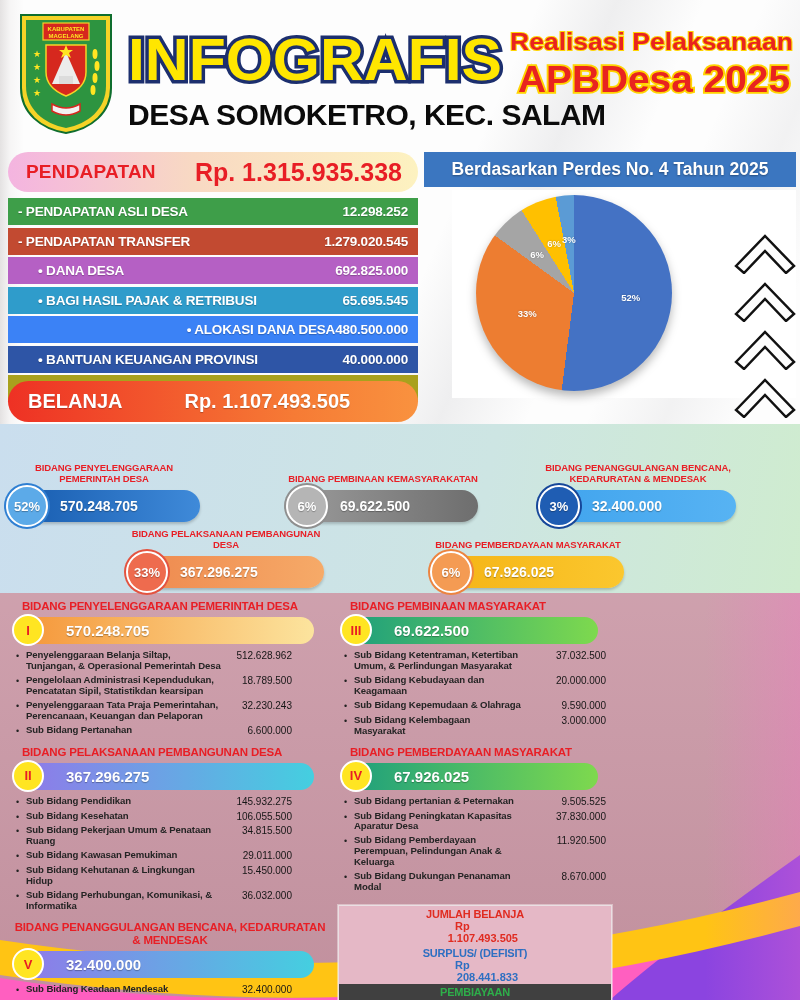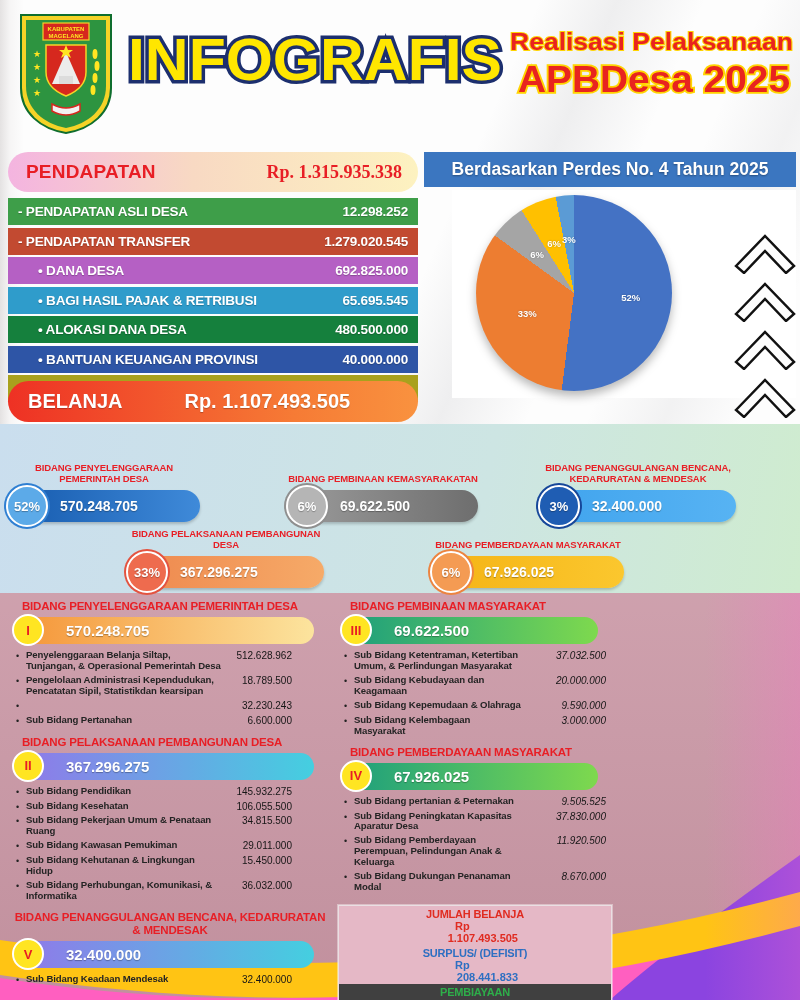--- a/index.html
+++ b/index.html
@@ -19,21 +19,21 @@
   .sub-svg{position:absolute;left:500px;top:16px;}
   .village{position:absolute;left:128px;top:98px;width:520px;font-size:30px;font-weight:900;
     color:#0b0b0b;letter-spacing:-.5px;white-space:nowrap;}
 
   
   .pend{position:absolute;left:8px;top:152px;width:410px;}
   .pend-head{height:40px;border-radius:20px;display:flex;align-items:center;justify-content:space-between;
     padding:0 16px 0 18px;box-sizing:border-box;
     background:linear-gradient(90deg,#f4b4e0 0%,#f8d9c3 45%,#fdf2c0 100%);}
   .pend-head .lbl{font-size:19px;font-weight:800;color:#e81e25;letter-spacing:.2px;}
-  .pend-head .val{font-size:18px;font-weight:800;color:#e81e25;font-family:Liberation Serif, serif;}
+  .pend-head .val{font-size:25px;font-weight:800;color:#e81e25;}
   .p-rows{margin-top:6px;}
   .p-row{height:23px;margin-bottom:2.5px;display:flex;align-items:center;justify-content:space-between;
     padding:2px 10px;color:#fff;font-weight:800;font-size:13.5px;letter-spacing:-.2px;
     text-shadow:0 1px 1px rgba(0,0,0,.25);}
   .p-row.ind{padding-left:30px;}
 
   
   .belanja{position:absolute;left:8px;top:381px;width:410px;height:41px;border-radius:21px;
     background:linear-gradient(90deg,#ee3124 0%,#f67b35 70%,#f9923f 100%);
     display:flex;align-items:center;color:#fff;font-weight:800;box-sizing:border-box;padding-left:20px;
@@ -94,21 +94,21 @@
     align-items:center;color:#fff;font-weight:800;font-size:15px;padding-left:42px;box-sizing:border-box;
     text-shadow:0 1px 1px rgba(0,0,0,.3);}
   .sec-badge{position:absolute;left:0;top:-3px;width:32px;height:32px;border-radius:50%;background:#ffe522;
     border:2px solid #fff;box-sizing:border-box;display:flex;align-items:center;justify-content:center;
     color:#e81e25;font-weight:800;font-size:13px;z-index:2;}
   .sec-items{margin-top:6px;padding-left:6px;}
   .sec-row{display:flex;align-items:flex-start;margin-bottom:3px;}
   .sec-bullet{width:10px;color:#222;font-size:9px;line-height:1.2;padding-top:1px;}
   .sec-lbl{width:62%;color:#242424;font-weight:700;font-size:9.6px;line-height:1.14;letter-spacing:-.1px;}
   .sec-val{flex:1;text-align:right;color:#161616;font-weight:500;font-size:10px;padding-right:38px;}
-  .col-right .sec-val{padding-right:8px;font-style:italic;}
+  .col-right .sec-val{padding-right:8px;}
 
   
   .stable{margin-top:12px;width:272px;border:1px solid #eadfe3;box-shadow:0 0 0 1px rgba(255,255,255,.4);}
   .t-row{display:flex;align-items:center;padding:1.5px 6px;font-weight:800;font-size:11px;min-height:17px;flex-direction:column;}
   .t-lbl{flex:1;letter-spacing:-.2px;}
   .t-cur{width:40px;position:relative;}
   .t-val{width:86px;text-align:right;}
 </style>
 </head>
 <body>
@@ -141,20 +141,21 @@
 
   <svg class="title-svg" width="386" height="86" viewBox="0 0 386 86">
     <text x="6" y="66" textLength="374" lengthAdjust="spacingAndGlyphs" font-size="60" font-weight="bold" font-family="Liberation Sans, sans-serif" fill="#ffe600" stroke="#1c2f6e" stroke-width="7" style="paint-order:stroke">INFOGRAFIS</text>
   </svg>
 
   <svg class="sub-svg" width="300" height="86" viewBox="0 0 300 86">
     <text x="10" y="34" textLength="283" lengthAdjust="spacingAndGlyphs" font-size="24" font-weight="bold" font-family="Liberation Sans, sans-serif" fill="#e8241f" stroke="#ffd400" stroke-width="2" style="paint-order:stroke">Realisasi Pelaksanaan</text>
     <text x="18" y="76" textLength="272" lengthAdjust="spacingAndGlyphs" font-size="36" font-weight="bold" font-family="Liberation Sans, sans-serif" fill="#e8241f" stroke="#ffd400" stroke-width="3.5" style="paint-order:stroke">APBDesa 2025</text>
   </svg>
 
+  <div class="village">DESA SOMOKETRO, KEC. SALAM</div>
 
   <div class="pend">
     <div class="pend-head">
       <span class="lbl">PENDAPATAN</span>
       <span class="val">Rp. 1.315.935.338</span>
     </div>
     <div class="p-rows">
         <div class="p-row" style="background: rgb(62, 158, 73);">
           <span>- PENDAPATAN ASLI DESA</span>
           <span>12.298.252</span>
@@ -164,21 +165,21 @@
           <span>1.279.020.545</span>
         </div>
         <div class="p-row ind" style="background: rgb(181, 96, 196);">
           <span>•   DANA DESA</span>
           <span>692.825.000</span>
         </div>
         <div class="p-row ind" style="background: rgb(47, 156, 203);">
           <span>•   BAGI HASIL PAJAK &amp; RETRIBUSI</span>
           <span>65.695.545</span>
         </div>
-        <div class="p-row ind" style="background: #15803d;">
+        <div class="p-row ind" style="background: #3b82f6; justify-content: flex-end;">
           <span>•   ALOKASI DANA DESA</span>
           <span>480.500.000</span>
         </div>
         <div class="p-row ind" style="background: rgb(46, 85, 166); gap: 44px;">
           <span>•   BANTUAN KEUANGAN PROVINSI</span>
           <span>40.000.000</span>
         </div>
         <div class="p-row" style="background: rgb(169, 161, 29);">
           <span>- PENDAPATAN LAIN-LAIN</span>
           <span>24.616.541</span>
@@ -274,20 +275,21 @@
               <span class="sec-lbl">Penyelenggaraan Belanja Siltap, Tunjangan, &amp; Operasional Pemerintah Desa</span>
               <span class="sec-val">512.628.962</span>
             </div>
             <div class="sec-row">
               <span class="sec-bullet">•</span>
               <span class="sec-lbl">Pengelolaan Administrasi Kependudukan, Pencatatan Sipil, Statistikdan kearsipan</span>
               <span class="sec-val">18.789.500</span>
             </div>
             <div class="sec-row">
               <span class="sec-bullet">•</span>
+              <span class="sec-lbl">Penyelenggaraan Tata Praja Pemerintahan, Perencanaan, Keuangan dan Pelaporan</span>
               <span class="sec-val">32.230.243</span>
             </div>
             <div class="sec-row">
               <span class="sec-bullet">•</span>
               <span class="sec-lbl">Sub Bidang Pertanahan</span>
               <span class="sec-val">6.600.000</span>
             </div>
           </div>
         </div>
         <div class="section">

